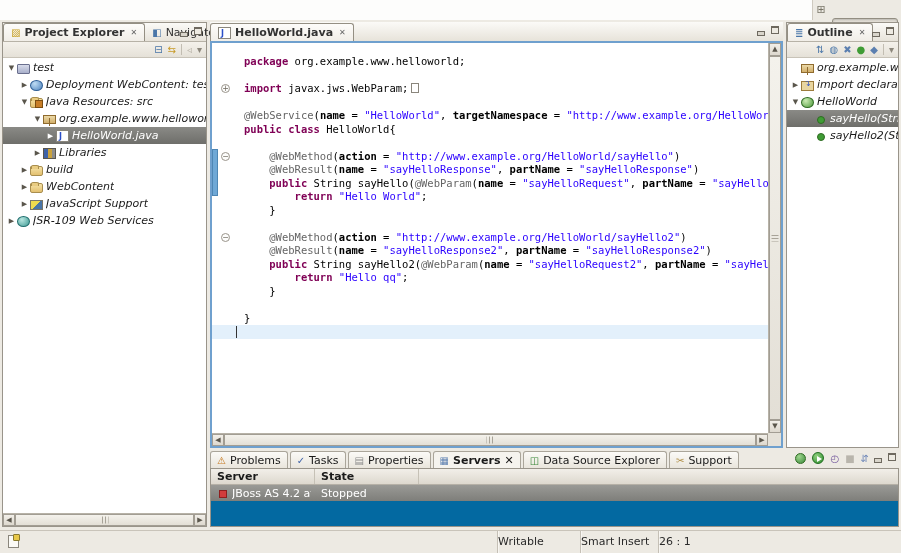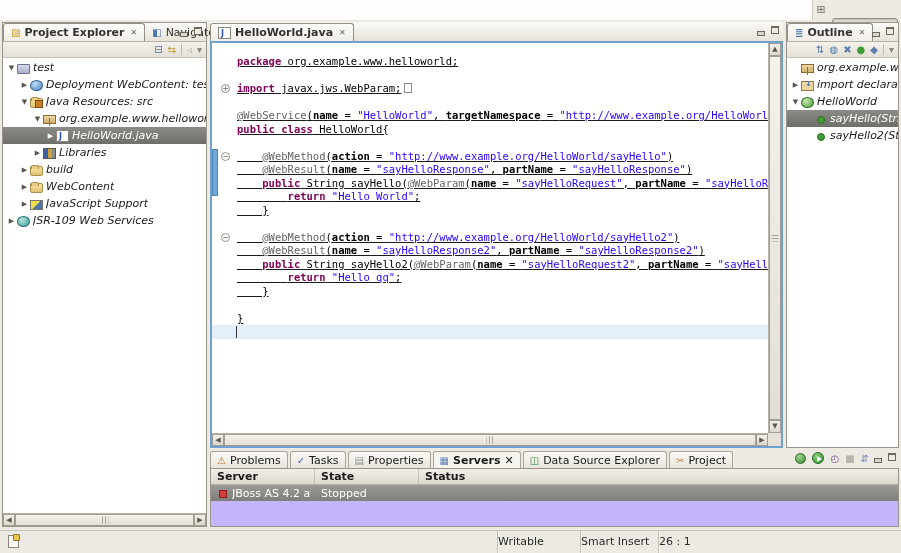--- a/index.html
+++ b/index.html
@@ -79,21 +79,21 @@
   .sthumb::after { content:""; position:absolute; left:50%; top:50%; transform:translate(-50%,-50%); width:7px; height:7px;
     background:repeating-linear-gradient(90deg,#A8A398 0 1px,transparent 1px 3px); }
   .vscroll .sthumb::after { background:repeating-linear-gradient(0deg,#A8A398 0 1px,transparent 1px 3px); }
 
   
   #ed { position:absolute; left:210px; top:22px; width:573px; height:426px; }
   #ed-tabs { height:19px; background:linear-gradient(#FBFAF7,#E7E3DA); display:flex; align-items:flex-end; position:relative; }
   #ed-body { position:absolute; left:0; right:0; top:19px; bottom:0; border:2px solid var(--accent); background:#fff; }
   #code-wrap { position:absolute; left:0; top:0; right:13px; bottom:13px; overflow:hidden; background:#fff; }
   #code-area { position:absolute; inset:0; padding:12px 0 0 0; font-family:"DejaVu Sans Mono","Liberation Mono",monospace; font-size:10.5px; }
-  .cline { position:relative; height:13.5px; line-height:13.5px; white-space:pre; padding-left:25px;text-decoration:underline; }
+  .cline { position:relative; height:13.5px; line-height:13.5px; white-space:pre; padding-left:32px; }
   .cline.hl { background:var(--hl); }
   .cline.hl::before { content:""; position:absolute; left:24px; top:1px; bottom:1px; width:1px; background:#333; }
   .t-k { color:var(--kw); font-weight:bold; }
   .t-s { color:var(--str); }
   .t-a { color:var(--ann); }
   .t-m { color:#000; font-weight:bold; }
   .t-p { color:#000; }
   .foldc { position:absolute; left:9px; top:2px; width:9px; height:9px; border:1px solid #9A958C; border-radius:50%; background:#FDFDFC; color:#6E695F; font-size:8px; line-height:7px; text-align:center; font-family:"DejaVu Sans",sans-serif; }
   .foldbox { display:inline-block; width:8px; height:10px; border:1px solid #8A867C; margin-left:3px; vertical-align:-1px; background:#fff; }
   #range-indicator { position:absolute; left:0; top:106px; width:6px; height:47px; background:#6FA8D6; border:1px solid #4E86B4; }
@@ -105,21 +105,21 @@
   #ol { left:786px; top:22px; width:113px; height:426px; }
   #ol-tree { position:absolute; top:36px; bottom:0; left:0; right:0; }
 
   
   #bt { position:absolute; left:210px; top:450px; width:689px; height:77px; }
   #bt-tabs { height:18px; display:flex; align-items:flex-end; position:relative; }
   .btab { display:flex; align-items:center; gap:4px; height:17px; padding:0 6px; background:linear-gradient(#FBFAF7,#E9E5DC); border:1px solid #AAA59A; border-bottom:none; border-radius:3px 3px 0 0; margin-right:2px; white-space:nowrap; cursor:default; }
   .btab.active { background:#F5F3EE; font-weight:bold; }
   #bt-toolbar { position:absolute; right:30px; top:2px; display:flex; gap:6px; align-items:center; }
   #bt-mm { position:absolute; right:2px; top:2px; display:flex; gap:4px; }
-  #bt-content { position:absolute; left:0; right:0; top:18px; bottom:0; background:#c4b5fd; border:1px solid #99948A; }
+  #bt-content { position:absolute; left:0; right:0; top:18px; bottom:0; background:#0369a1; border:1px solid #99948A; }
   #tbl-head { display:flex; height:16px; background:linear-gradient(#F2EFE9,#DDD8CE); border-bottom:1px solid #B5B0A6; font-weight:bold; }
   .hcell { padding:1px 4px 0 6px; border-right:1px solid #C6C1B6; }
   .hcell:nth-child(1){ width:104px; } .hcell:nth-child(2){ width:104px; } .hcell:nth-child(3){ flex:1; border-right:none; }
   .srow { display:flex; height:16px; align-items:center; }
   .srow.selected { background:linear-gradient(#9A9A96,#7E7E7A); color:#fff; }
   .scell { padding:0 4px 0 6px; overflow:hidden; white-space:nowrap; }
   .scell.c1 { width:104px; display:flex; align-items:center; gap:2px; }
   .scell.c1 .slabel { overflow:hidden; }
   .scell.c2 { width:104px; } .scell.c3 { flex:1; }
   .start-circle { width:12px; height:12px; border-radius:50%; background:radial-gradient(circle at 35% 30%,#8FD07E,#2E8B2E); border:1px solid #1F6E1F; position:relative; }
@@ -349,39 +349,38 @@
         <span class="gico tbico" style="color: rgb(91, 127, 176);">▦</span>
         <span class="tab-label">Servers</span>
         <span class="tclose">✕</span>
       </div>
       <div class="btab">
         <span class="gico tbico" style="color: rgb(58, 138, 58);">◫</span>
         <span class="tab-label">Data Source Explorer</span>
       </div>
       <div class="btab">
         <span class="gico tbico" style="color: rgb(176, 142, 70);">✂</span>
-        <span class="tab-label">Project</span>
+        <span class="tab-label">Support</span>
       </div>
     </div>
   <div id="bt-toolbar">
       <span class="debug-dot"></span>
       <span class="start-circle"></span>
       <span class="gico tbico" style="color: rgb(122, 95, 160);">◴</span>
       <span class="gico tbico" style="color: rgb(185, 181, 172);">■</span>
       <span class="gico tbico" style="color: rgb(110, 135, 184);">⇵</span>
     </div>
   <div id="bt-mm">
     <span class="mm mm-min"></span>
     <span class="mm mm-max"></span>
   </div>
   <div id="bt-content">
     <div id="tbl-head">
         <div class="hcell">Server</div>
         <div class="hcell">State</div>
-        <div class="hcell">Status</div>
       </div>
     <div id="tbl-body">
         <div class="srow selected">
           <div class="scell c1">
             <span class="ticon i-server-stopped-icon"></span>
             <span class="slabel">JBoss AS 4.2 at localhost</span>
           </div>
           <div class="scell c2">Stopped</div>
           <div class="scell c3"></div>
         </div>

